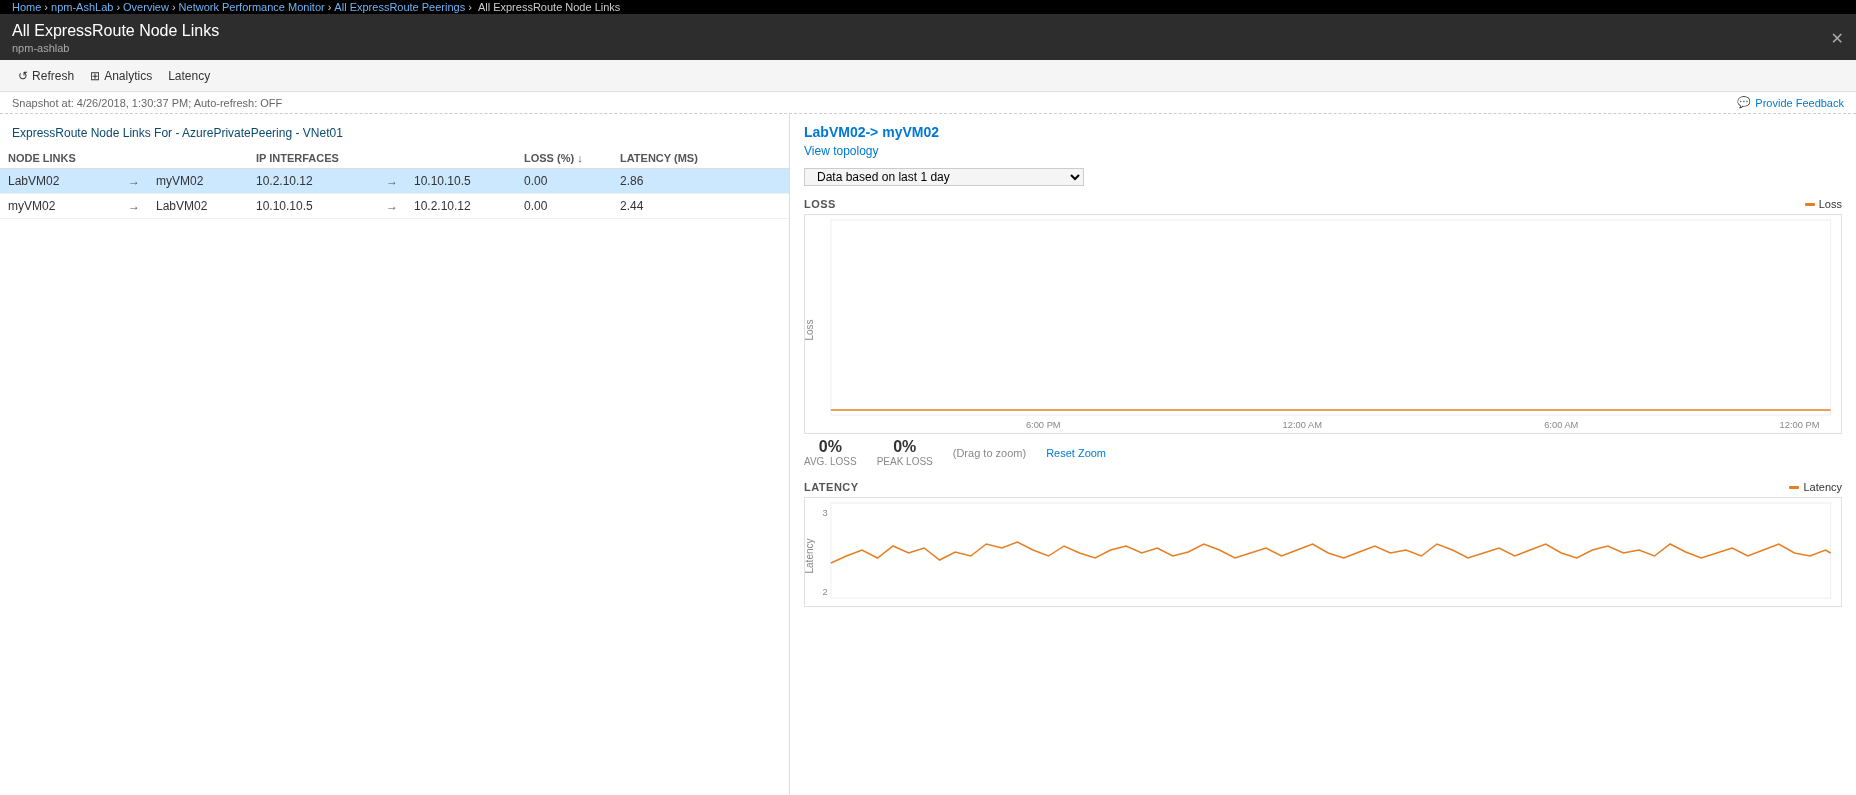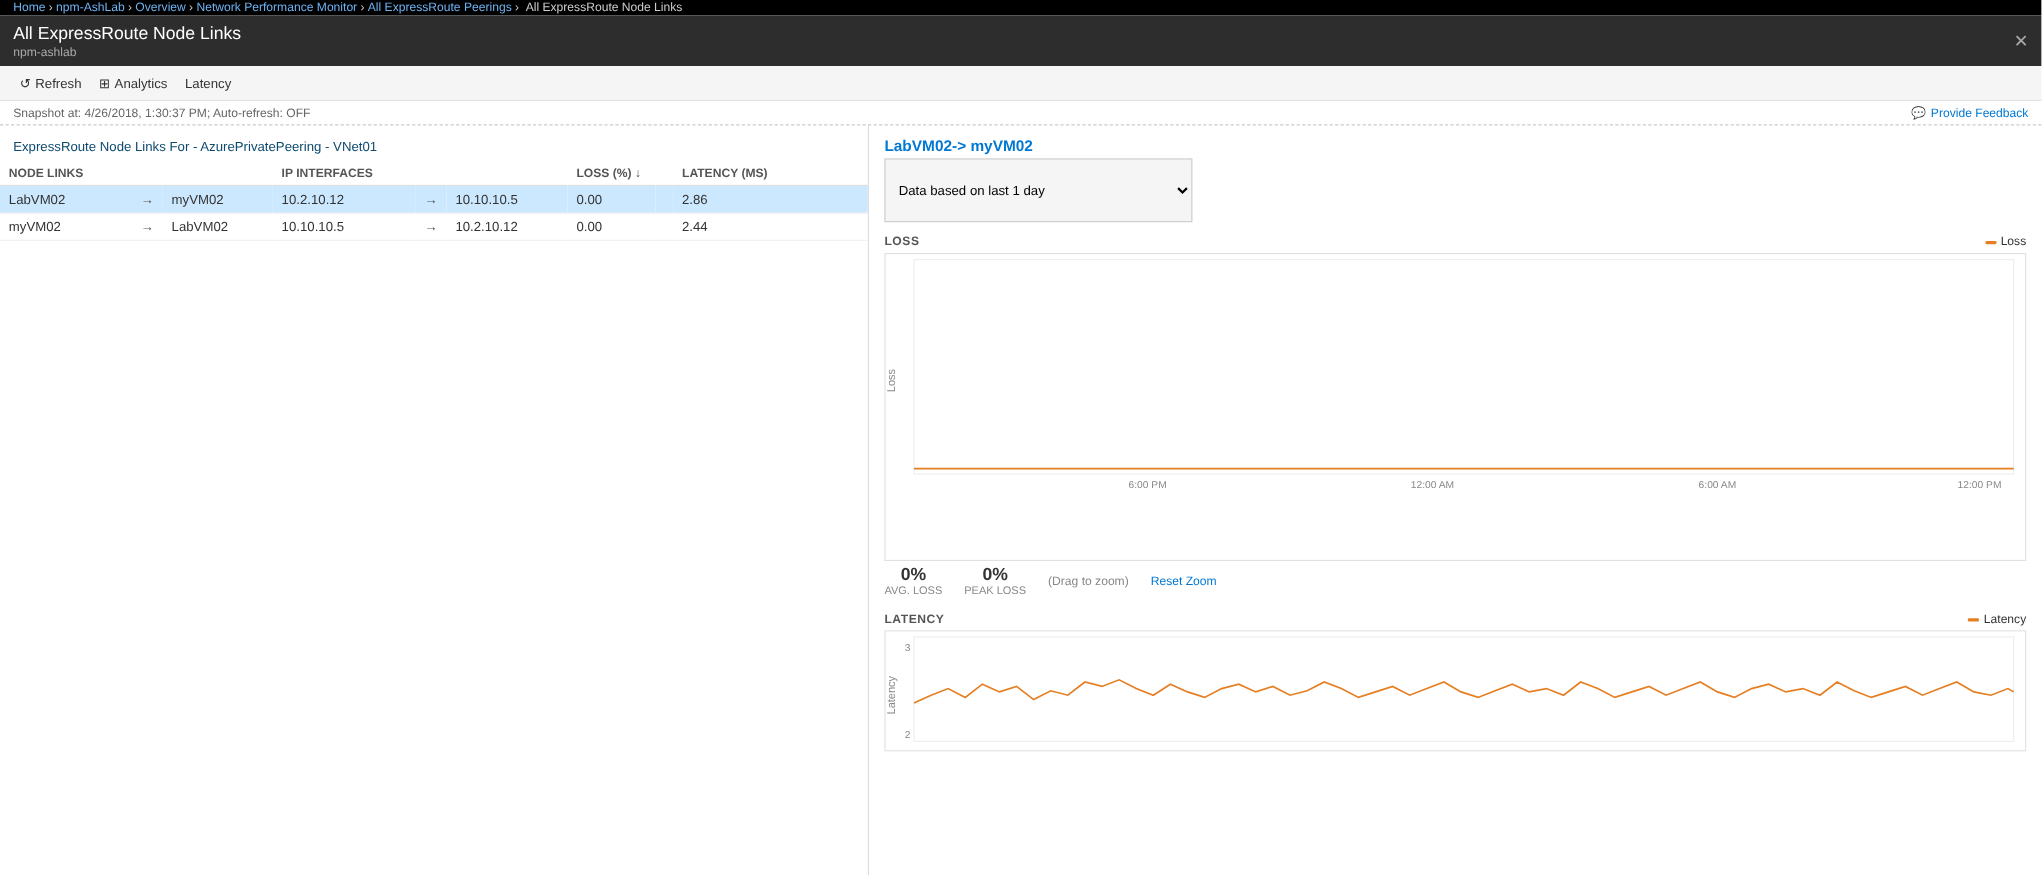--- a/index.html
+++ b/index.html
@@ -120,21 +120,21 @@
       font-size: 14px;
       font-weight: 600;
       color: #0078d4;
       margin-bottom: 4px;
     }
     .view-topology { color: #0078d4; text-decoration: none; font-size: 12px; display: block; margin-bottom: 10px; }
 
     
     .time-dropdown {
       width: 280px;
-      padding: 20px 8px;
+      padding: 0 8px;
       border: 1px solid #ccc;
       background: #f5f5f5;
       font-size: 12px;
       margin-bottom: 12px;
       cursor: pointer;
     }
 
     
     .chart-section { margin-bottom: 10px; position: relative; }
     .chart-label {
@@ -271,34 +271,35 @@
       <td>0.00</td>
       <td></td>
       <td>2.44</td>
     </tr>
         </tbody>
     </table>
   </div>
 
   <div class="right-panel">
     <div class="detail-title">LabVM02-&gt; myVM02</div>
+    <a href="#" class="view-topology">View topology</a>
 
     <select class="time-dropdown" id="time-dropdown">
     <option value="Data based on last 1 day">Data based on last 1 day</option><option value="Data based on last 6 hours">Data based on last 6 hours</option><option value="Data based on last 1 hour">Data based on last 1 hour</option><option value="Data based on last 30 minutes">Data based on last 30 minutes</option></select>
 
     
     <div class="chart-section">
       <div style="display:flex; align-items:center; justify-content:space-between; margin-bottom:2px;">
         <div class="chart-label">LOSS</div>
         <div class="chart-legend">
           <span class="legend-dot" style="background:#e67e22"></span>
           <span>Loss</span>
         </div>
       </div>
-      <div class="chart-container" style="height:280px;">
+      <div class="chart-container" style="height:220px;">
         <svg class="chart-svg" viewBox="0 0 1000 220" preserveAspectRatio="none" height="220">
 
           <text x="8" y="115" font-size="10" fill="#888" text-anchor="middle" transform="rotate(-90,8,115)">Loss</text>
 
           <rect x="25" y="5" width="965" height="195" fill="white" stroke="#eee"></rect>
 
           <line x1="25" y1="195" x2="990" y2="195" stroke="#e67e22" stroke-width="1.5"></line>
 
           <text x="230" y="213" font-size="9" fill="#888" text-anchor="middle">6:00 PM</text>
           <text x="480" y="213" font-size="9" fill="#888" text-anchor="middle">12:00 AM</text>

